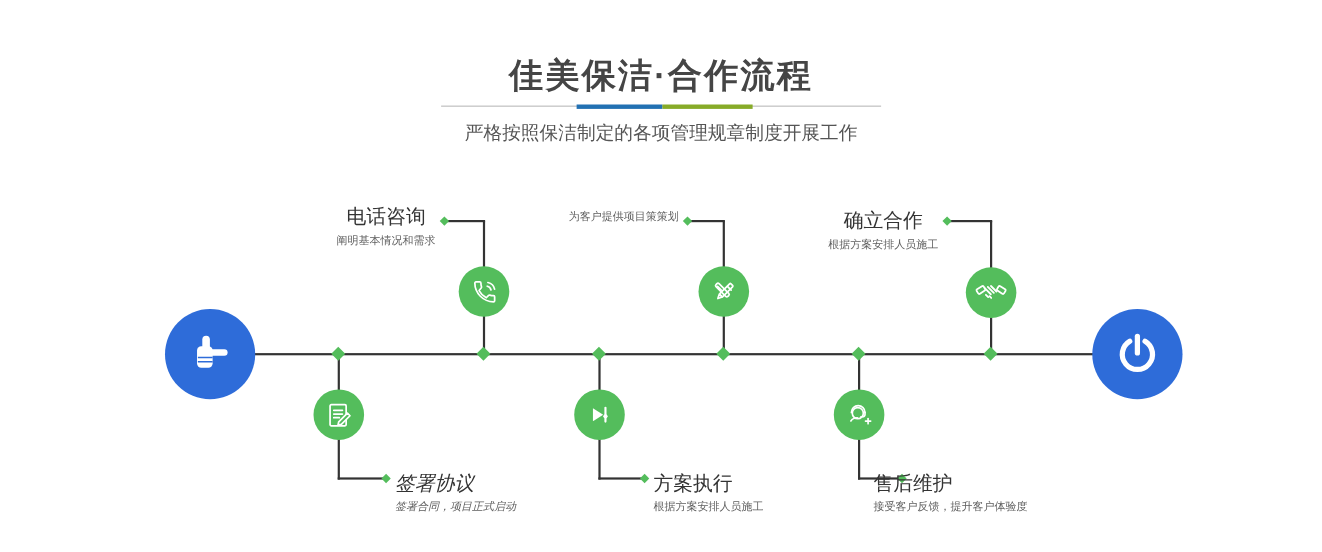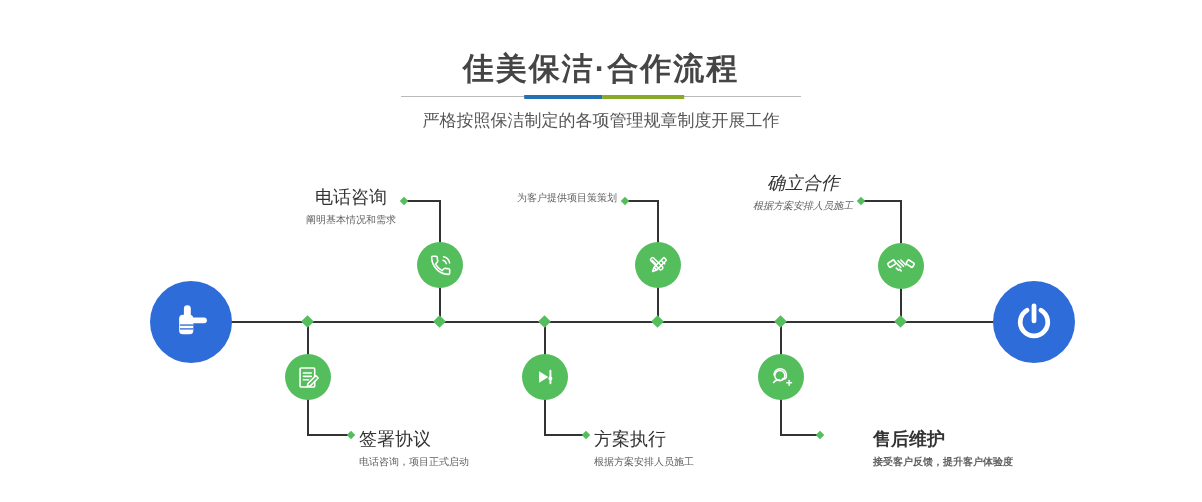--- a/index.html
+++ b/index.html
@@ -69,39 +69,39 @@
   .b-v { left:657px; top:201px; height:121px; }
   .b-h { left:625px; top:200px; width:34px; }
   .b-d { left:622px; top:198px; }
   .b-c { left:635px; top:242px; }
   .b-l { right:585px; top:186px; }
   
   .c-v { left:900px; top:201px; height:121px; }
   .c-h { left:861px; top:200px; width:41px; }
   .c-d { left:858px; top:198px; }
   .c-c { left:878px; top:243px; }
-  .c-l { right:349px; top:172px;font-style:italic; }
+  .c-l { right:349px; top:189px; }
   
   .d-v { left:307px; top:322px; height:114px; }
   .d-h { left:307px; top:434px; width:44px; }
   .d-d { left:348px; top:432px; }
   .d-c { left:285px; top:354px; }
-  .d-l { left:359px; top:428px; }
+  .d-l { left:359px; top:428px;font-style:italic; }
   
   .e-v { left:544px; top:322px; height:114px; }
   .e-h { left:544px; top:434px; width:43px; }
   .e-d { left:583px; top:432px; }
   .e-c { left:522px; top:354px; }
   .e-l { left:594px; top:428px; }
   
   .f-v { left:780px; top:322px; height:114px; }
   .f-h { left:780px; top:434px; width:41px; }
   .f-d { left:817px; top:432px; }
   .f-c { left:758px; top:354px; }
-  .f-l { left:873px; top:428px;font-weight:bold; }
+  .f-l { left:794px; top:428px; }
 
   
   .j1 { left:303px; top:317px; } .j2 { left:435px; top:317px; }
   .j3 { left:540px; top:317px; } .j4 { left:653px; top:317px; }
   .j5 { left:776px; top:317px; } .j6 { left:896px; top:317px; }
 
   .ep-start { left:150px; top:281px; }
   .ep-end   { left:993px; top:281px; }
 </style>
 </head>
@@ -247,21 +247,21 @@
   </div>
   <div class="step-label top b-l">
     <div class="step-desc">为客户提供项目策策划</div>
   </div>
   <div class="step-label top c-l">
     <div class="step-title">确立合作</div>
     <div class="step-desc">根据方案安排人员施工</div>
   </div>
   <div class="step-label bottom d-l">
     <div class="step-title">签署协议</div>
-    <div class="step-desc">电话咨询，项目正式启动</div>
+    <div class="step-desc">签署合同，项目正式启动</div>
   </div>
   <div class="step-label bottom e-l">
     <div class="step-title">方案执行</div>
     <div class="step-desc">根据方案安排人员施工</div>
   </div>
   <div class="step-label bottom f-l">
     <div class="step-title">售后维护</div>
     <div class="step-desc">接受客户反馈，提升客户体验度</div>
   </div>
 

